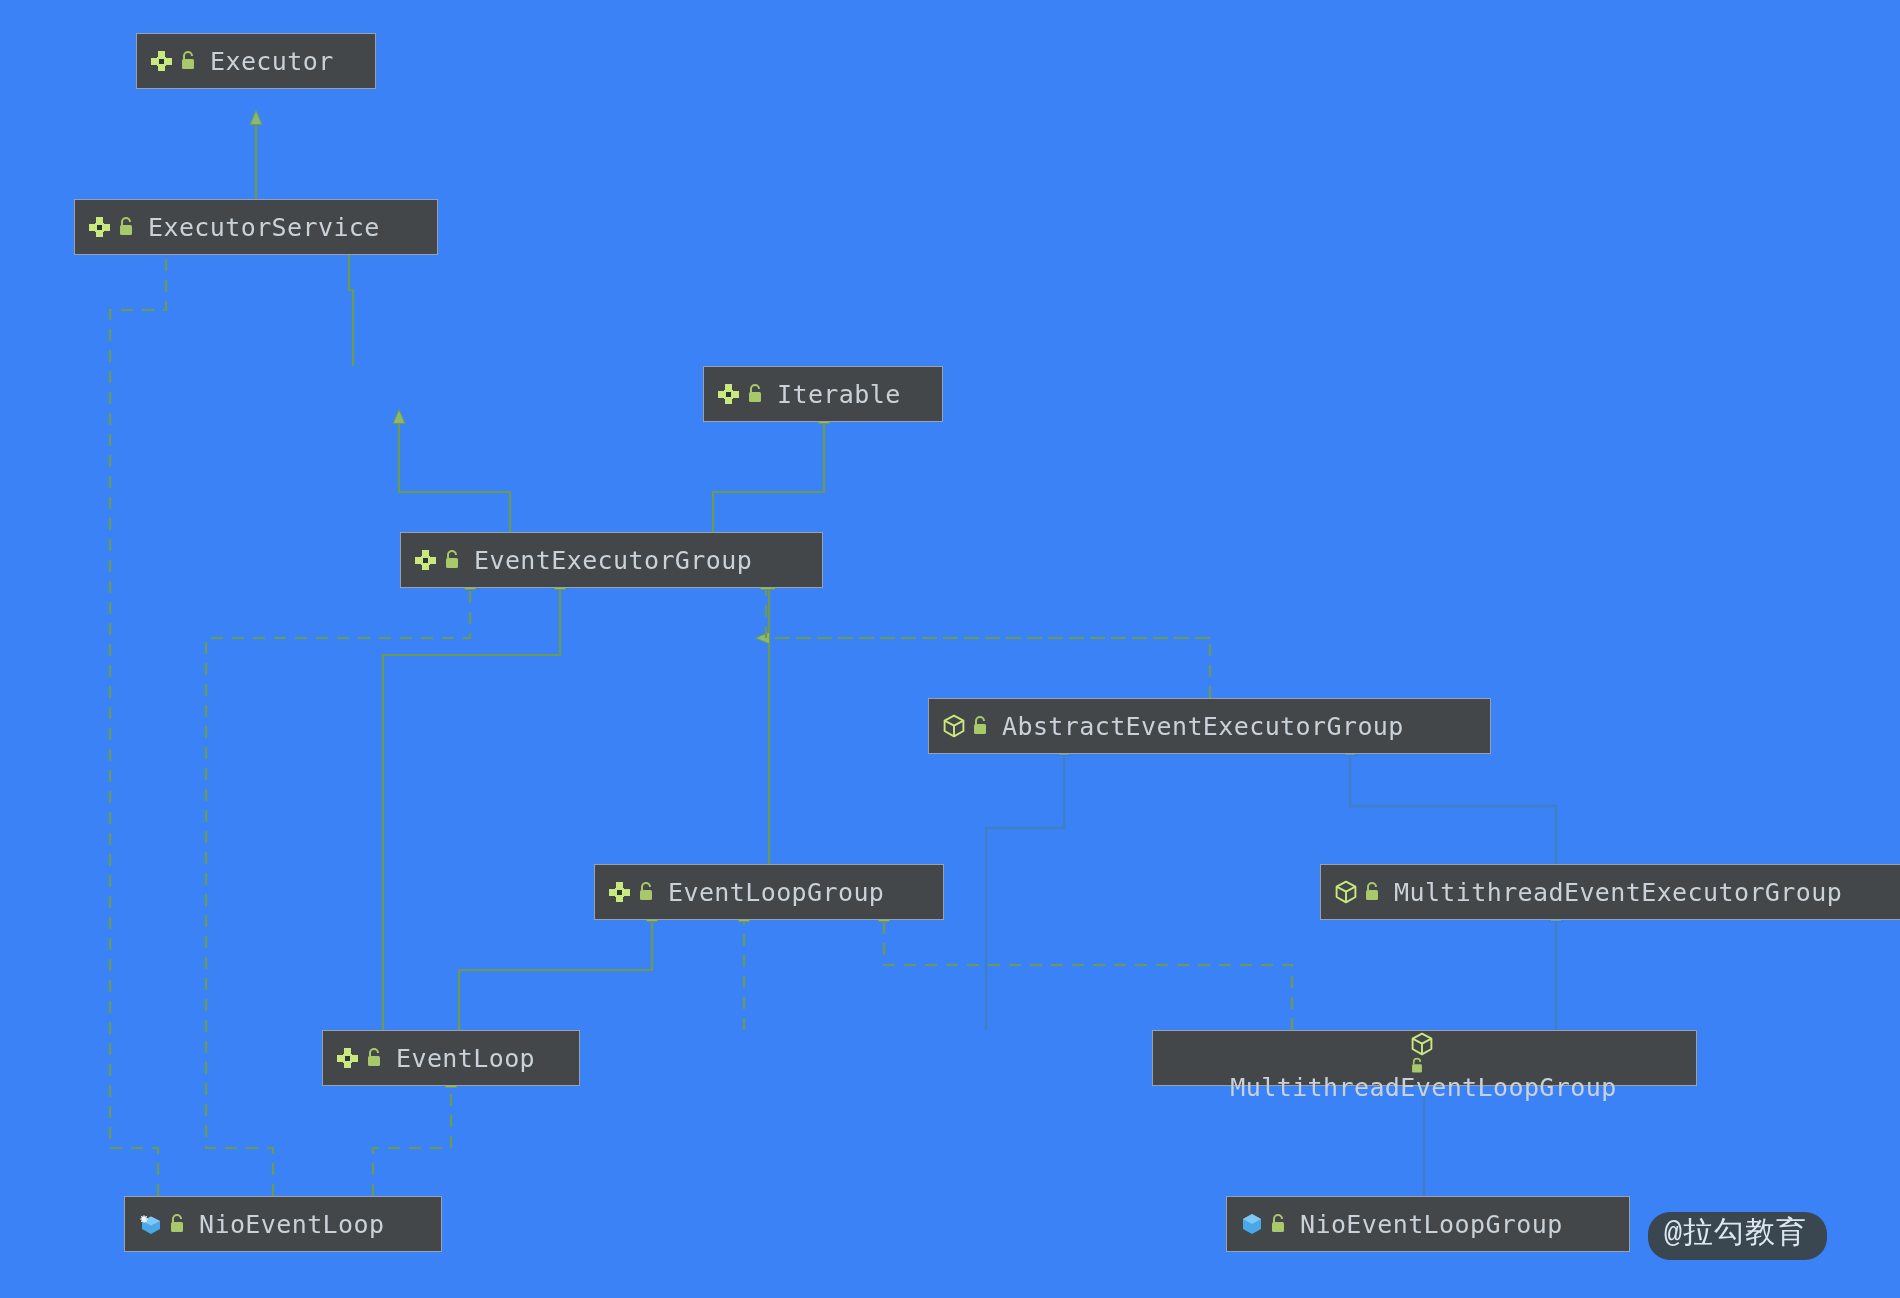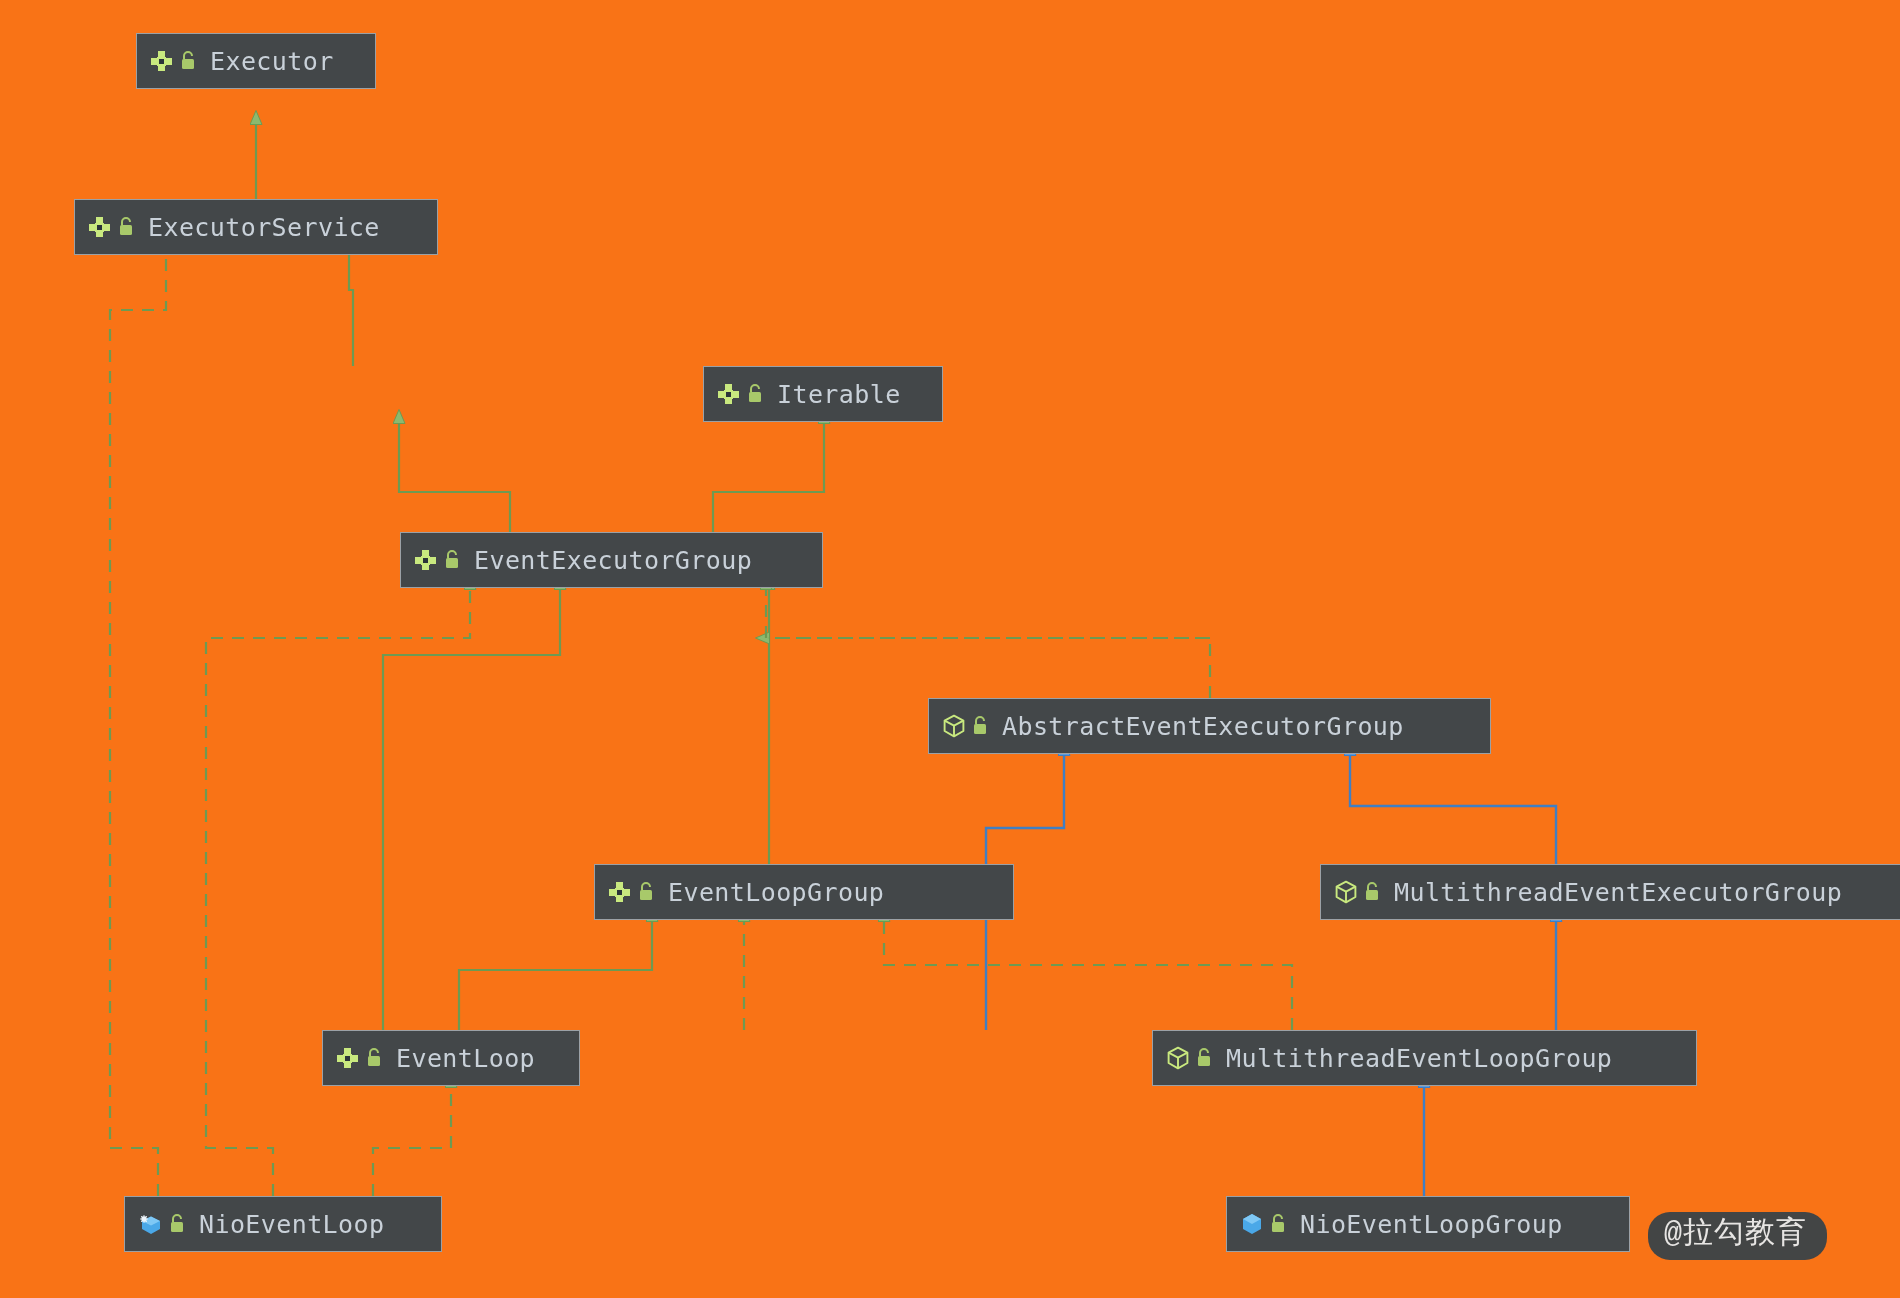--- a/index.html
+++ b/index.html
@@ -4,21 +4,21 @@
 <style>
   html, body {
     margin: 0;
     padding: 0;
     background: #2b3439;
   }
   #stage {
     position: relative;
     width: 1900px;
     height: 1298px;
-    background: #f97316;
+    background: #3b82f6;
     overflow: hidden;
     font-family: "DejaVu Sans Mono", "Liberation Mono", monospace;
   }
   #edges {
     position: absolute;
     left: 0;
     top: 0;
     width: 1900px;
     height: 1298px;
     pointer-events: none;
@@ -208,21 +208,21 @@
         <path d="M13 12.6 L22.4 7.6 M13 12.6 L3.6 7.6 M13 12.6 V23.4"></path>
       </g>
     </svg>
     <svg class="lock" viewBox="0 0 18 22">
       <path d="M5 9 V6 a4 4 0 0 1 8 0" fill="none" stroke="#a8c96a" stroke-width="2"></path>
       <rect x="3" y="9" width="12" height="10" rx="1.5" fill="#a8c96a"></rect>
     </svg>
     <span class="lbl">AbstractEventExecutorGroup</span>
   </div>
 
-  <div class="node" style="left:594px;top:864px;width:420px;">
+  <div class="node" style="left:594px;top:864px;width:350px;">
     <svg class="ico" viewBox="0 0 26 26">
       <g fill="#c9e97f">
           <rect x="9" y="3" width="7" height="7"></rect>
           <rect x="2" y="10" width="7" height="7"></rect>
           <rect x="16" y="10" width="7" height="7"></rect>
           <rect x="9" y="10" width="7" height="7" fill="#2b3439" stroke="#c9e97f" stroke-width="2"></rect>
           <rect x="9" y="17" width="7" height="6"></rect>
         </g>
     </svg>
     <svg class="lock" viewBox="0 0 18 22">
@@ -257,21 +257,21 @@
         </g>
     </svg>
     <svg class="lock" viewBox="0 0 18 22">
       <path d="M5 9 V6 a4 4 0 0 1 8 0" fill="none" stroke="#a8c96a" stroke-width="2"></path>
       <rect x="3" y="9" width="12" height="10" rx="1.5" fill="#a8c96a"></rect>
     </svg>
     <span class="lbl">EventLoop</span>
   </div>
 
 
-  <div class="node" style="left:1152px;top:1030px;width:545px;">
+  <div class="node" style="left:1152px;top:1030px;width:545px;flex-direction:column;">
     <svg class="ico" viewBox="0 0 26 26">
       <g fill="none" stroke="#c9e97f" stroke-width="1.9" stroke-linejoin="round">
         <path d="M13 2.6 L22.4 7.6 V18 L13 23.4 L3.6 18 V7.6 Z"></path>
         <path d="M13 12.6 L22.4 7.6 M13 12.6 L3.6 7.6 M13 12.6 V23.4"></path>
       </g>
     </svg>
     <svg class="lock" viewBox="0 0 18 22">
       <path d="M5 9 V6 a4 4 0 0 1 8 0" fill="none" stroke="#a8c96a" stroke-width="2"></path>
       <rect x="3" y="9" width="12" height="10" rx="1.5" fill="#a8c96a"></rect>
     </svg>

